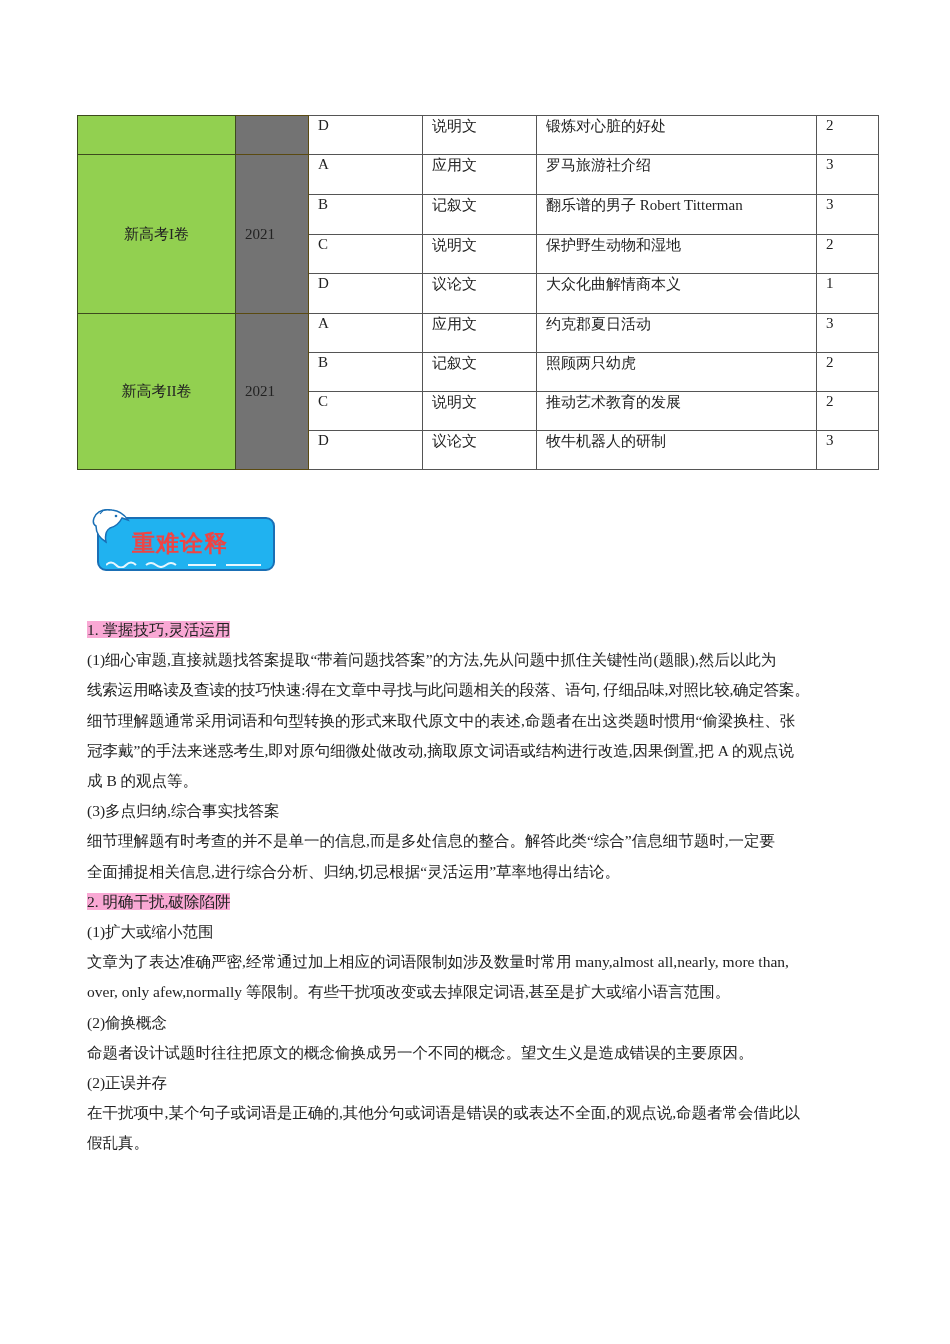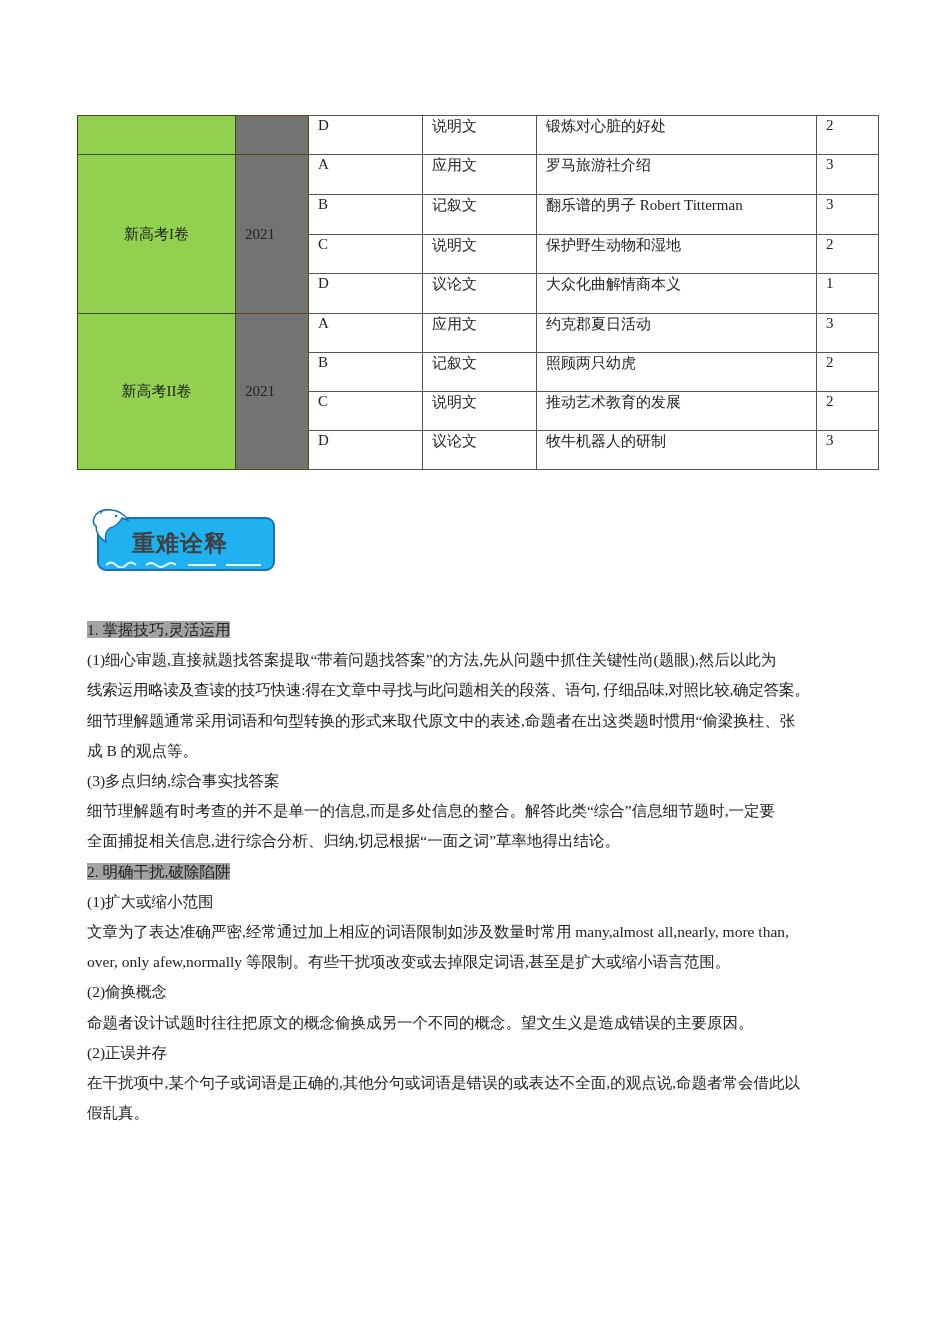--- a/index.html
+++ b/index.html
@@ -4,26 +4,26 @@
 <style>
   html, body { margin: 0; padding: 0; background: #ffffff; }
   body { width: 950px; height: 1344px; position: relative; font-family: "Liberation Serif", "DejaVu Serif", serif; color: #222; overflow: hidden; }
   .tbl { position: absolute; left: 77px; top: 115px; border-collapse: collapse; table-layout: fixed; font-size: 15px; }
   .tbl td { border: 1px solid #555; padding: 0; vertical-align: top; height: 38px; box-sizing: border-box; }
   .tbl td.cell { padding: 1px 0 0 9px; }
   .tbl td.green { background: #92d050; vertical-align: middle; text-align: center; border-color: #3d4a1e; }
   .tbl td.orange { background: #737373; vertical-align: middle; padding-left: 9px; border-color: #5a4a10; }
   .banner { position: absolute; left: 88px; top: 504px; width: 192px; height: 72px; }
   .banner .box { position: absolute; left: 9px; top: 13px; width: 178px; height: 54px; background: #20b2f0; border: 2px solid #1a6fb5; border-radius: 9px; box-sizing: border-box; }
-  .banner .title { position: absolute; left: 44px; top: 24px; font-family: "DejaVu Sans", sans-serif; font-size: 23px; color: #404040; letter-spacing: 1px; font-weight: bold; }
+  .banner .title { position: absolute; left: 44px; top: 24px; font-family: "DejaVu Sans", sans-serif; font-size: 23px; color: #ef4444; letter-spacing: 1px; font-weight: bold; }
   .banner .waves { position: absolute; left: 18px; top: 56px; }
   .banner .dolphin { position: absolute; left: 0; top: 0; }
   .content { position: absolute; left: 87px; top: 615px; width: 800px; font-size: 15.5px; line-height: 30.2px; }
   .content p { margin: 0; white-space: nowrap; }
-  .hl { background: #a3a3a3; }
+  .hl { background: #f9a8d4; }
 </style>
 </head>
 <body>
 
 <table class="tbl">
   <colgroup>
     <col style="width:158px">
       <col style="width:73px">
       <col style="width:114px">
       <col style="width:114px">
@@ -108,24 +108,25 @@
     <circle cx="28" cy="12" r="1.3" fill="#1a6fb5"></circle>
   </svg>
   <span class="title">重难诠释</span>
 </div>
 
 <div class="content">
   <p><span class="hl">1. 掌握技巧,灵活运用</span></p>
   <p>(1)细心审题,直接就题找答案提取“带着问题找答案”的方法,先从问题中抓住关键性尚(题眼),然后以此为</p>
   <p style="letter-spacing:-0.2px">线索运用略读及查读的技巧快速:得在文章中寻找与此问题相关的段落、语句, 仔细品味,对照比较,确定答案。</p>
   <p>细节理解题通常采用词语和句型转换的形式来取代原文中的表述,命题者在出这类题时惯用“偷梁换柱、张</p>
+  <p>冠李戴”的手法来迷惑考生,即对原句细微处做改动,摘取原文词语或结构进行改造,因果倒置,把 A 的观点说</p>
   <p>成 B 的观点等。</p>
   <p>(3)多点归纳,综合事实找答案</p>
   <p>细节理解题有时考查的并不是单一的信息,而是多处信息的整合。解答此类“综合”信息细节题时,一定要</p>
-  <p>全面捕捉相关信息,进行综合分析、归纳,切忌根据“一面之词”草率地得出结论。</p>
+  <p>全面捕捉相关信息,进行综合分析、归纳,切忌根据“灵活运用”草率地得出结论。</p>
   <p><span class="hl">2. 明确干扰,破除陷阱</span></p>
   <p>(1)扩大或缩小范围</p>
   <p>文章为了表达准确严密,经常通过加上相应的词语限制如涉及数量时常用 many,almost all,nearly, more than,</p>
   <p>over, only afew,normally 等限制。有些干扰项改变或去掉限定词语,甚至是扩大或缩小语言范围。</p>
   <p>(2)偷换概念</p>
   <p>命题者设计试题时往往把原文的概念偷换成另一个不同的概念。望文生义是造成错误的主要原因。</p>
   <p>(2)正误并存</p>
   <p>在干扰项中,某个句子或词语是正确的,其他分句或词语是错误的或表达不全面,的观点说,命题者常会借此以</p>
   <p>假乱真。</p>
 </div>

